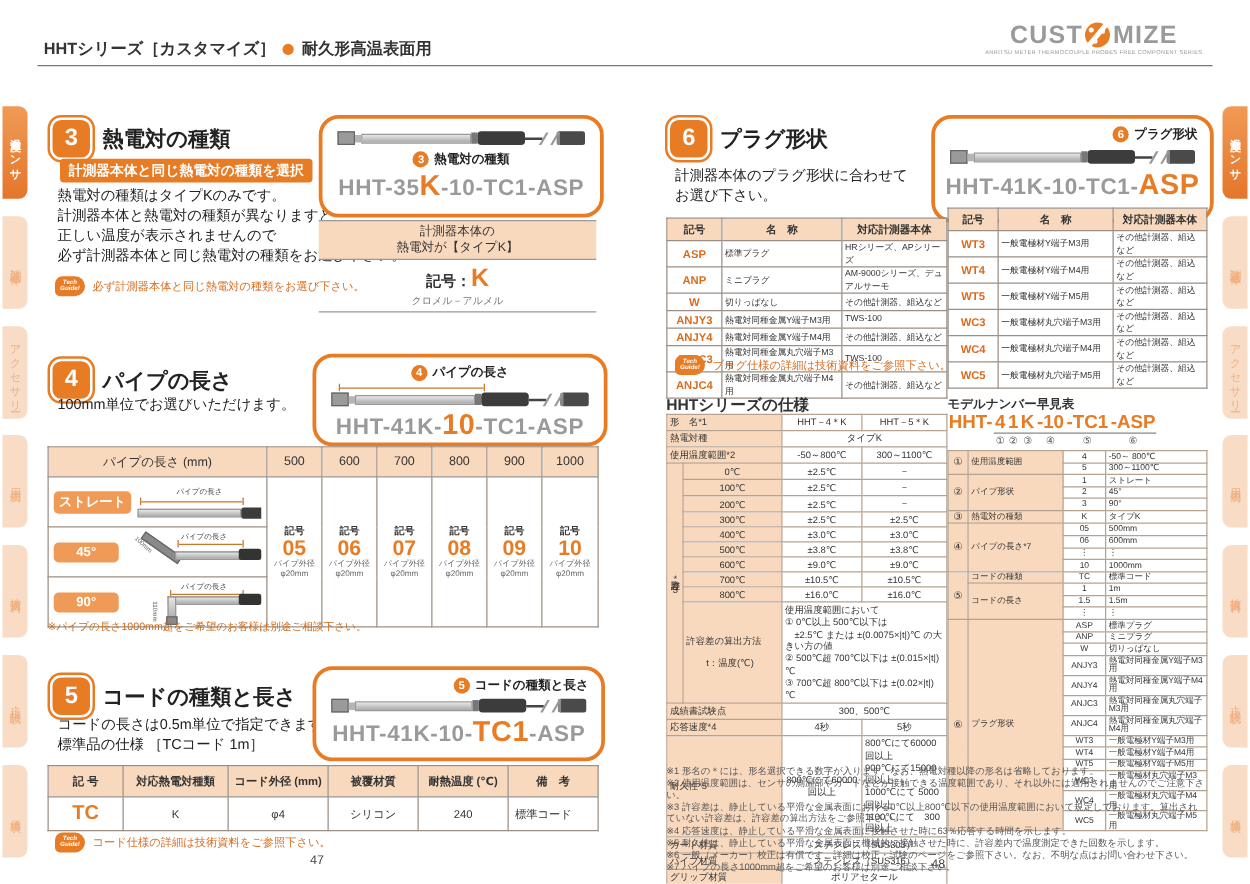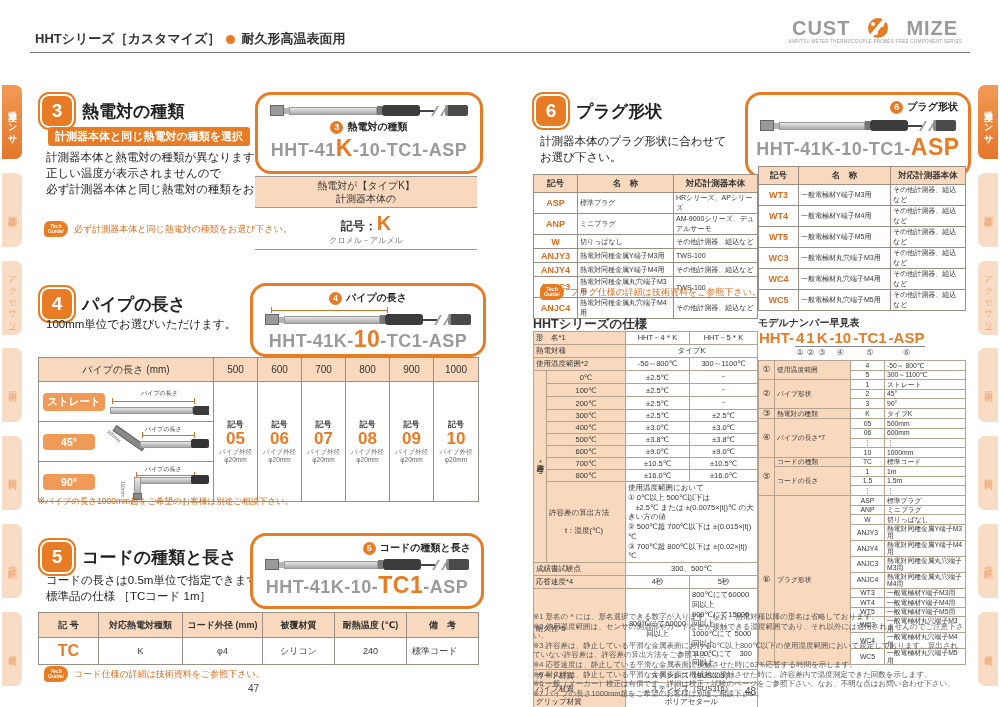--- a/index.html
+++ b/index.html
@@ -3,21 +3,21 @@
 <meta charset="utf-8">
 <style>
   html,body{margin:0;padding:0;}
   body{width:1000px;height:707px;position:relative;background:#fff;overflow:hidden;
        font-family:"Liberation Sans","DejaVu Sans",sans-serif;color:#333;}
   .abs{position:absolute;}
   
   .hdr-title{left:35px;top:30px;font-size:13px;font-weight:bold;display:flex;align-items:center;gap:6px;}
   .hdr-dot{width:9px;height:9px;border-radius:50%;background:#e87c25;display:inline-block;}
   .logo{right:38px;top:18px;text-align:center;line-height:1;}
-  .logo-row{display:flex;align-items:center;gap:18px;justify-content:center;}
+  .logo-row{display:flex;align-items:center;gap:2px;justify-content:center;}
   .logo-txt{font-size:20px;font-weight:bold;color:#9a9a9a;letter-spacing:1px;}
   .logo-o{width:20px;height:20px;border-radius:50%;background:#e87c25;position:relative;display:inline-block;}
   .logo-o:before{content:"";position:absolute;left:8px;top:-1px;width:4px;height:22px;background:#fff;transform:rotate(40deg);}
   .logo-o i{position:absolute;width:4px;height:4px;border-radius:50%;background:#fff;}
   .logo-sub{font-size:4.5px;color:#9a9a9a;margin-top:2px;letter-spacing:.3px;}
   .hdr-line{left:30px;top:52px;width:940px;border-top:1px solid #777;}
   
   .vtab{width:20px;height:74px;display:flex;align-items:center;justify-content:center;
         writing-mode:vertical-rl;text-orientation:upright;font-size:9px;letter-spacing:1px;
         background:#f8dcc6;color:#f0b183;cursor:pointer;}
@@ -145,20 +145,21 @@
 <div class="abs vtab r" style="top:261px;">アクセサリー</div>
 <div class="abs vtab r" style="top:348px;">用途例</div>
 <div class="abs vtab r" style="top:436px;">技術資料</div>
 <div class="abs vtab r" style="top:524px;">校正・試験</div>
 <div class="abs vtab r" style="top:612px;">価格表</div>
 
 <div class="abs secnum" style="left:40px;top:94px;">3</div>
 <div class="abs sectitle" style="left:82px;top:100px;">熱電対の種類</div>
 <div class="abs hl-badge" style="left:48px;top:127px;">計測器本体と同じ熱電対の種類を選択</div>
 <div class="abs bodytxt" style="left:46px;top:149px;">
+  <div>熱電対の種類はタイプKのみです。</div>
   <div>計測器本体と熱電対の種類が異なりますと</div>
   <div>正しい温度が表示されませんので</div>
   <div>必ず計測器本体と同じ熱電対の種類をお選び下さい。</div>
 </div>
 <div class="abs tgrow" style="left:44px;top:221px;">
   <span class="tg">
       <span>Tech</span>
       <span>Guide!</span>
     </span>
   <span class="tgnote">必ず計測器本体と同じ熱電対の種類をお選び下さい。</span>
@@ -173,27 +174,27 @@
     <span class="p-grip"></span>
       <span class="p-cable"></span>
       <span class="p-cut"></span>
       <span class="p-plug"></span>
   </div>
   <div class="callout" style="justify-content:center;margin-top:4px;">
     <span class="cnum">3</span>
     <span>熱電対の種類</span>
   </div>
   <div class="model" style="text-align:center;margin-top:1px;">
-    <span>HHT-41</span><span class="hl">K</span><span>-10-TC1-ASP</span>
+    <span>HHT-35</span><span class="hl">K</span><span>-10-TC1-ASP</span>
   </div>
 </div>
 <div class="abs" style="left:255px;top:176px;width:222px;">
   <div class="t3band">
+    <div>計測器本体の</div>
     <div>熱電対が【タイプK】</div>
-    <div>計測器本体の</div>
   </div>
   <div class="t3sym" style="margin-top:4px;text-align:center;">
     <span>記号：</span><b>K</b>
   </div>
   <div class="t3desc">クロメル－アルメル</div>
 </div>
 
 <div class="abs secnum" style="left:40px;top:287px;">4</div>
 <div class="abs sectitle" style="left:82px;top:293px;">パイプの長さ</div>
 <div class="abs bodytxt" style="left:46px;top:316px;">

